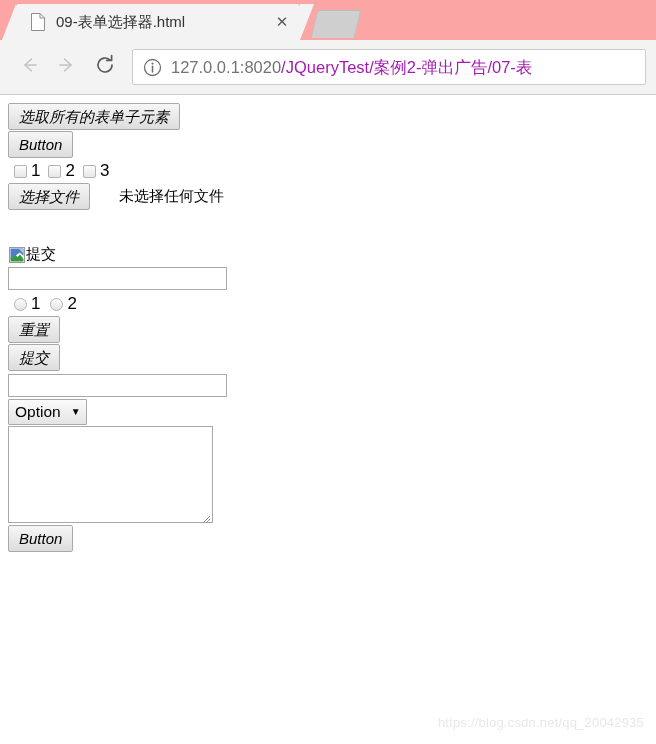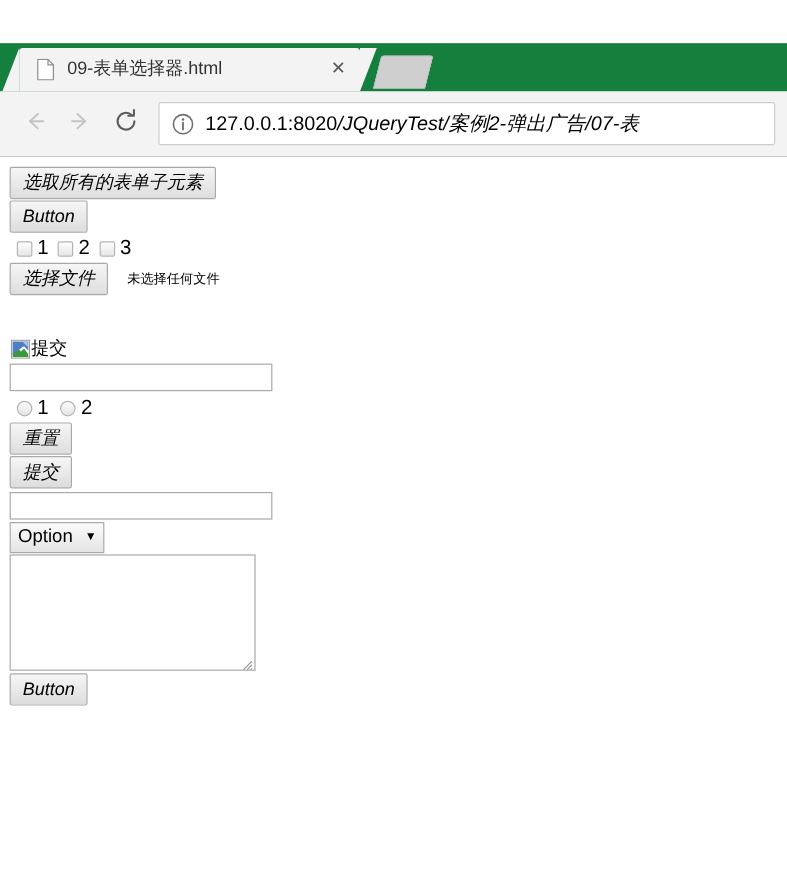--- a/index.html
+++ b/index.html
@@ -17,22 +17,21 @@
 
   
   .browser-chrome {
     width: 656px;
     background: #d2d2d2;
     position: relative;
   }
   .tabstrip {
     height: 40px;
     position: relative;
-    background: #15803d;
-    margin-top: 36px;
+    background: #fca5a5;
   }
   .tab {
     position: absolute;
     left: 16px;
     top: 4px;
     width: 284px;
     height: 36px;
     background: #f3f3f3;
     border-top-left-radius: 3px;
     border-top-right-radius: 3px;
@@ -142,22 +141,22 @@
     margin-right: 9px;
     display: flex;
     align-items: center;
   }
   .url-text {
     font-size: 16.5px;
     white-space: nowrap;
     overflow: hidden;
     line-height: 20px;
   }
-  .url-host { color: #000000; }
-  .url-path { color: #000000; font-style: italic; }
+  .url-host { color: #737373; }
+  .url-path { color: #a21caf; }
 
   
   .page {
     position: relative;
     padding: 8px;
     background: #ffffff;
     height: 649px;
     box-sizing: border-box;
   }
 
@@ -209,23 +208,23 @@
   .checkline .rb + span { margin-right: 10px; }
 
   .fileline {
     display: flex;
     align-items: center;
     font-size: 15px;
     color: #000;
     gap: 16px;
   }
   .fileline .filename {
-    margin-left: 0;
+    margin-left: 13px;
     color: #000;
-    font-size: 11px;
+    font-size: 15px;
   }
 
   .imgline {
     display: flex;
     align-items: center;
     font-size: 15px;
     color: #000;
     margin-top: 35px;
     padding-left: 1px;
   }

